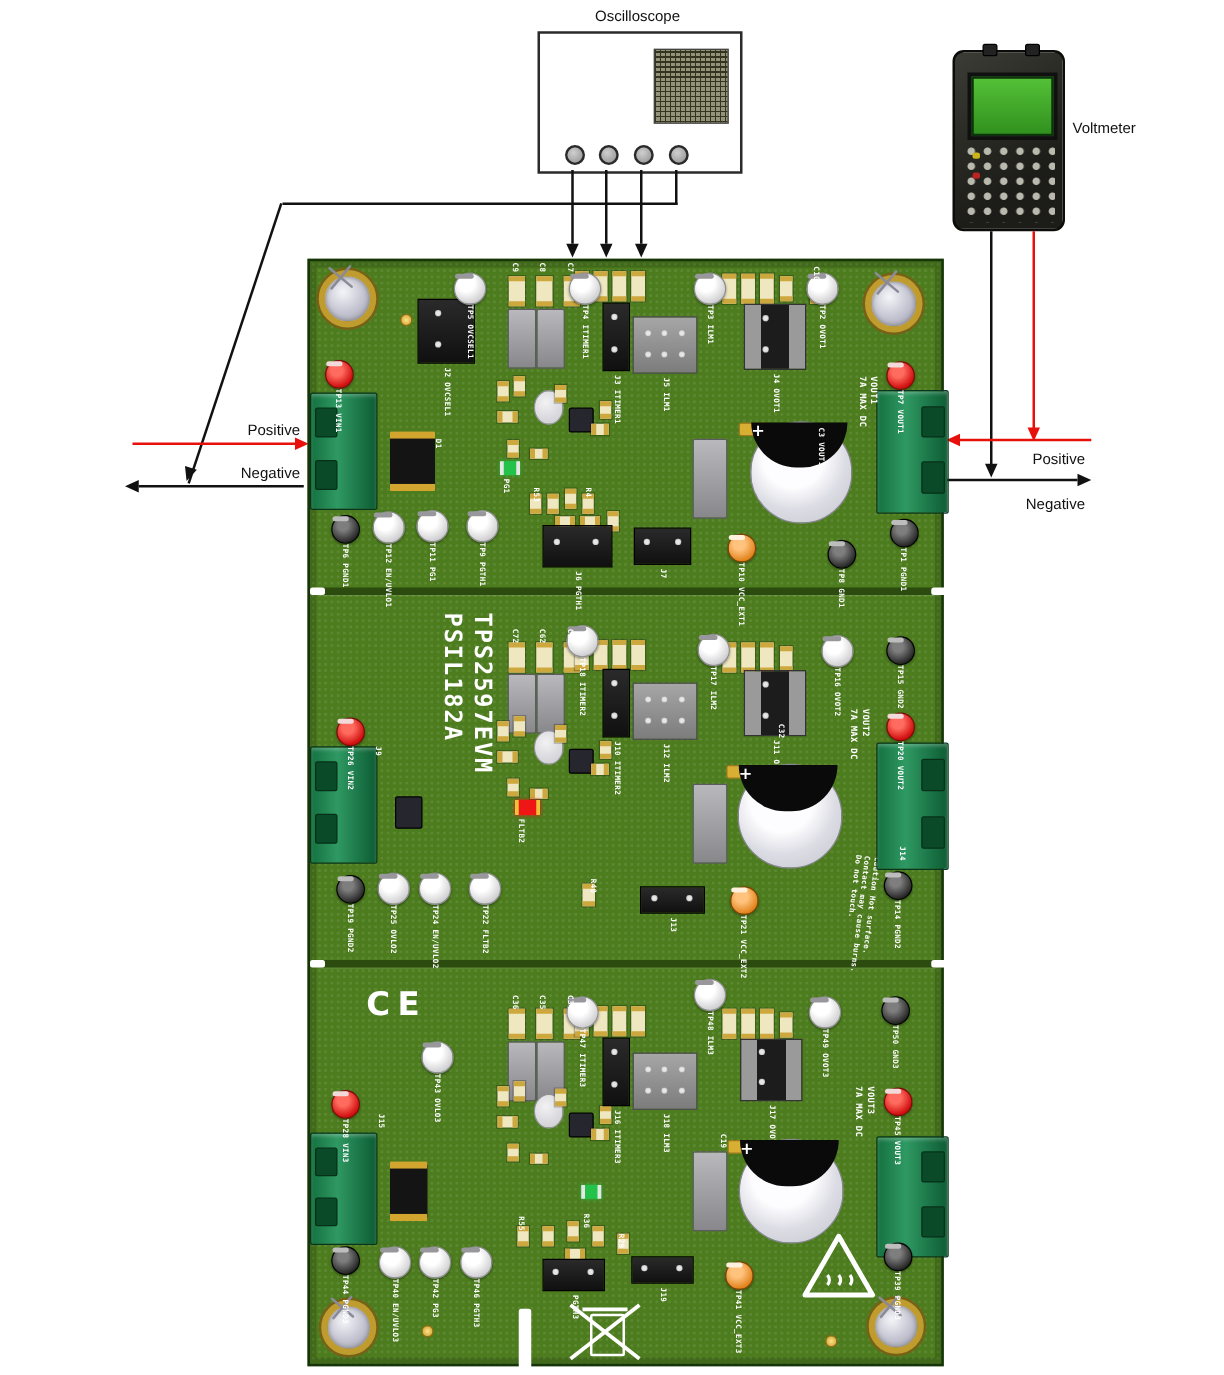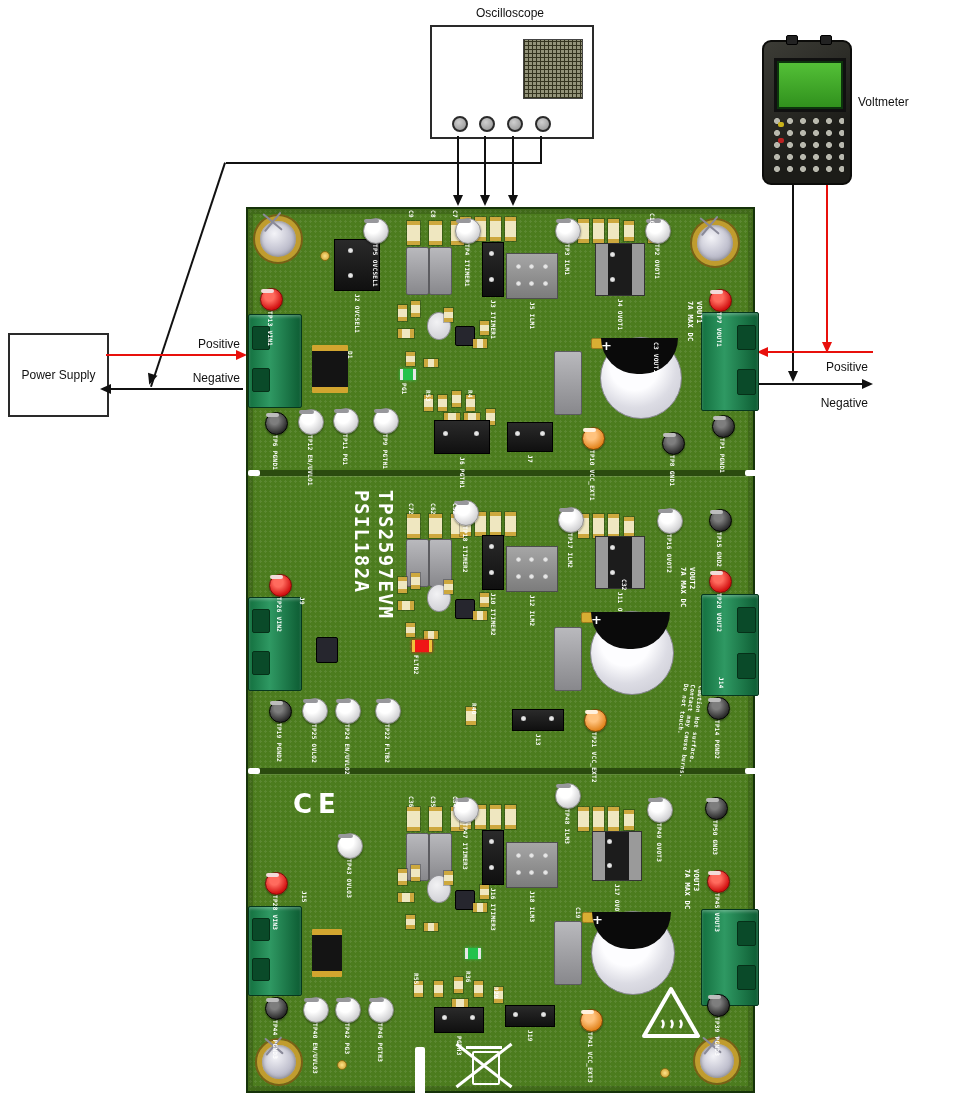--- a/index.html
+++ b/index.html
@@ -121,23 +121,20 @@
   <div class="lbl" style="left:858px;top:95px">Voltmeter</div>
   <div id="vm">
     <div class="bump" style="left:22px"></div>
     <div class="bump" style="left:56px"></div>
     <div class="vscreen"></div>
     <div class="vkeys"></div>
     <div class="kdot" style="left:14px;top:80px;background:#c9b21a"></div>
     <div class="kdot" style="left:14px;top:96px;background:#b22"></div>
   </div>
 
-  <div class="box" style="left:8px;top:333px;width:97px;height:80px">
-    <span>Power Supply</span>
-  </div>
 
 
   <div class="wire" style="left:457px;top:136px;width:2px;height:59px"></div>
   <div class="arr down" style="left:453px;top:195px"></div>
   <div class="wire" style="left:484px;top:136px;width:2px;height:59px"></div>
   <div class="arr down" style="left:480px;top:195px"></div>
   <div class="wire" style="left:512px;top:136px;width:2px;height:59px"></div>
   <div class="arr down" style="left:508px;top:195px"></div>
   <div class="wire" style="left:540px;top:136px;width:2px;height:28px"></div>
   <div class="wire" style="left:226px;top:162px;width:316px;height:2px"></div>

